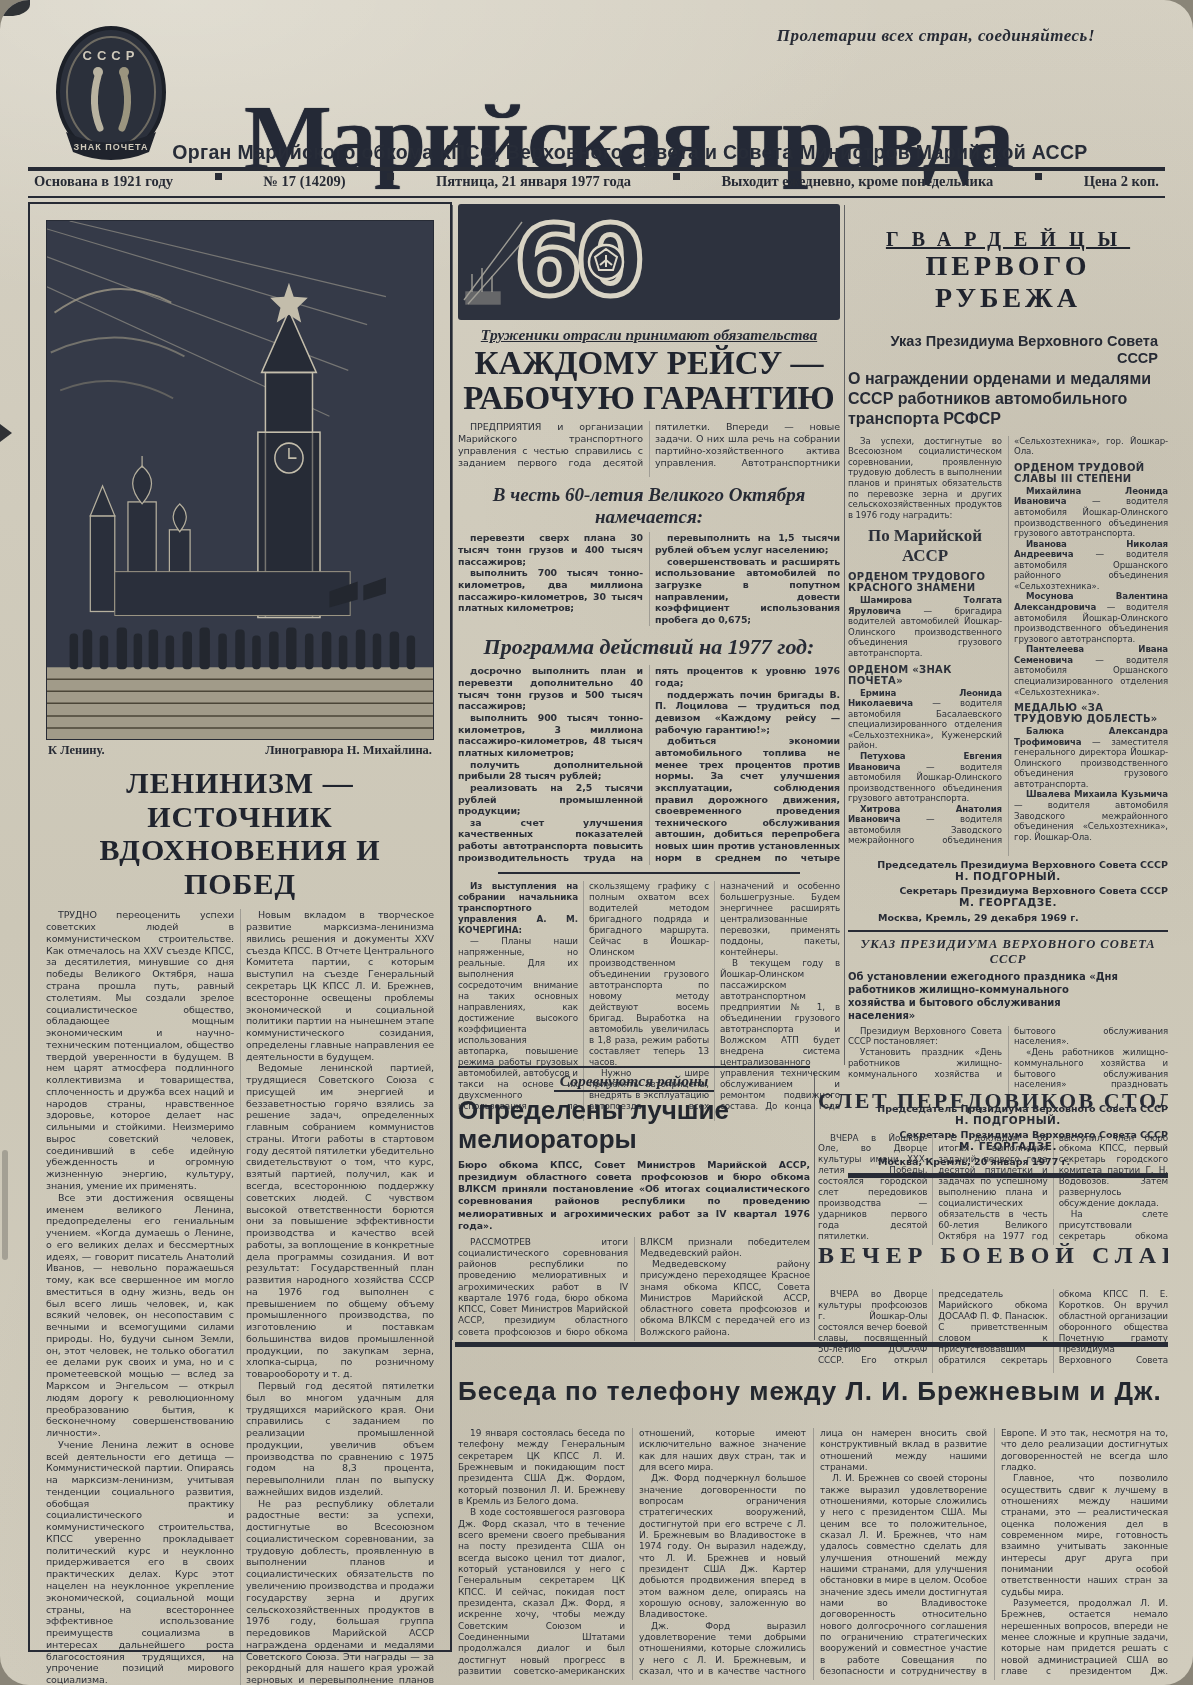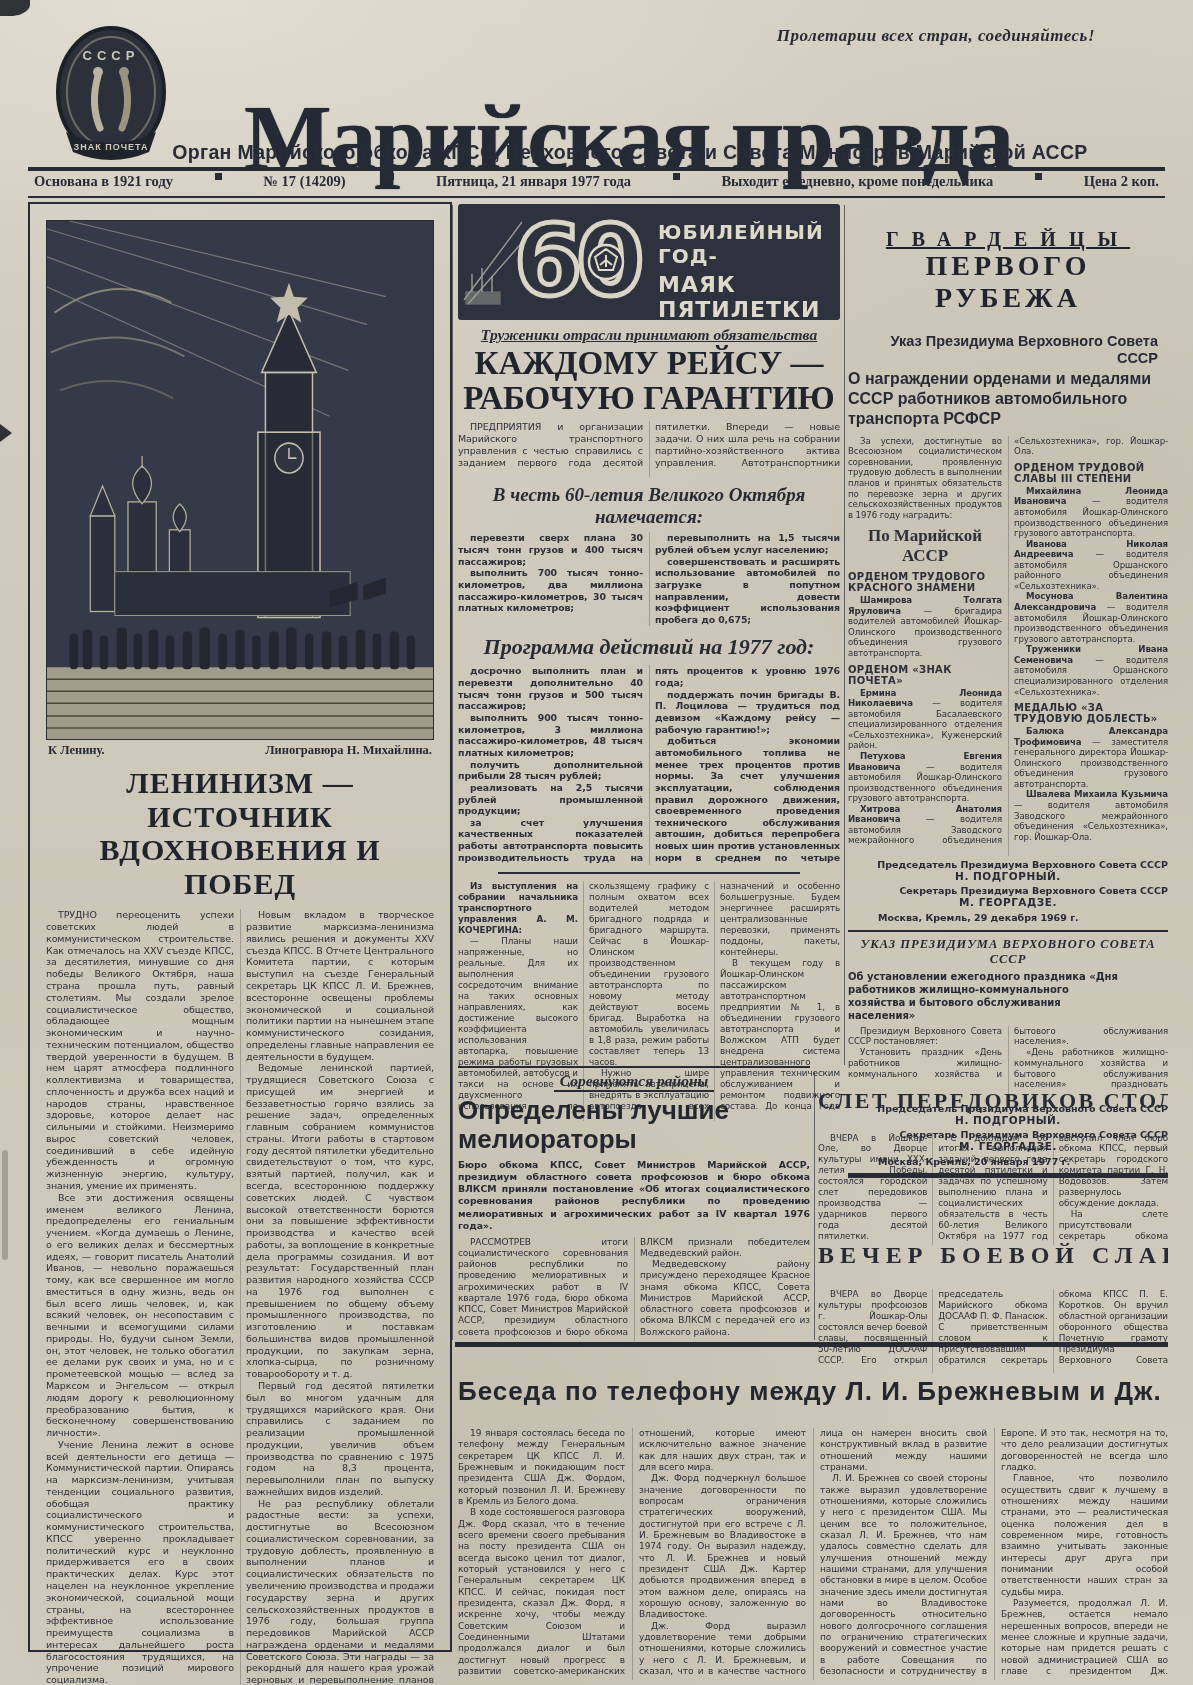--- a/index.html
+++ b/index.html
@@ -2,21 +2,21 @@
 <html lang="ru"><head>
 <meta charset="utf-8">
 <style>
   html,body{margin:0;padding:0;}
   body{background:#8a8578;font-family:"Liberation Serif",serif;}
   .page{position:relative;width:1193px;height:1685px;margin:0 auto;overflow:hidden;color:#272b35;
     background:
       radial-gradient(1200px 500px at 15% 0%, rgba(255,255,250,.28), transparent 60%),
       radial-gradient(900px 700px at 92% 28%, rgba(115,105,85,.10), transparent 70%),
       radial-gradient(750px 900px at 40% 92%, rgba(115,105,85,.13), transparent 70%),
-      linear-gradient(#d5d0c2,#ccc7b7 55%,#d1ccbd);}
+      linear-gradient(#d5d0c2,#ccc7b7 55%,#d1ccbd); border-radius: 29px;}
   .ink{background:#272b35;}
   
   .slogan{position:absolute;top:26px;right:98px;font:italic 700 17px "Liberation Serif",serif;letter-spacing:.5px;}
   .emblem{position:absolute;top:20px;left:50px;width:122px;height:152px;}
   .nameplate{position:absolute;top:30px;left:148px;width:960px;text-align:center;
     font-family:"Liberation Serif",serif;font-weight:900;font-size:93px;line-height:.98;
     color:#242936;letter-spacing:-2px;text-shadow:0 0 1px #242936;white-space:nowrap;}
   .subtitle{position:absolute;top:141px;left:130px;width:1000px;text-align:center;
     font:700 19.5px "Liberation Sans",sans-serif;color:#272c38;letter-spacing:.3px;}
   .ruleA{position:absolute;top:167px;left:28px;width:1137px;height:4px;}
@@ -251,25 +251,20 @@
             <line x1="24" y1="88" x2="24" y2="64"></line>
             <line x1="34" y1="88" x2="34" y2="72"></line>
         </g>
       </svg>
       <div class="banner60">60</div>
       <svg class="qmark" width="42" height="42" viewBox="0 0 42 42">
         <circle cx="21" cy="21" r="17" fill="#2d323e" stroke="#ded9c9" stroke-width="2.5"></circle>
         <path d="M21,8 l11,8 -4,13 h-14 l-4,-13 z" fill="none" stroke="#ded9c9" stroke-width="2"></path>
         <path d="M21,14 v12 M15,24 l6,-5 6,5" fill="none" stroke="#ded9c9" stroke-width="2"></path>
       </svg>
-      <div class="banner-lines">
-        <div class="banner-l1">ЮБИЛЕЙНЫЙ ГОД-</div>
-        <div class="banner-l2">МАЯК ПЯТИЛЕТКИ</div>
-
-      </div>
     </div>
     <div class="kicker">Труженики отрасли принимают обязательства</div>
     <h2 class="transport-head">
       <span>КАЖДОМУ РЕЙСУ —</span><br>
       <span>РАБОЧУЮ ГАРАНТИЮ</span>
     </h2>
     <div class="body cols2 intro-cols">
       <p>ПРЕДПРИЯТИЯ и организации Марийского транспортного управления с честью справились с заданием первого года десятой пятилетки. Впереди — новые задачи. О них шла речь на собрании партийно-хозяйственного актива управления. Автотранспортники включились в соревнование в честь 60-летия Великого Октября и приняли повышенные социалистические обязательства на 1977 год.</p>
     </div>
     <h3 class="sec-head1">В честь 60-летия Великого Октября намечается:</h3>
@@ -314,21 +309,21 @@
       <h5 class="award-title">ОРДЕНОМ ТРУДОВОГО КРАСНОГО ЗНАМЕНИ</h5>
       <p class="entry"><b>Шамирова Толгата Яруловича</b> <span>— бригадира водителей автомобилей Йошкар-Олинского производственного объединения грузового автотранспорта.</span></p>
       <h5 class="award-title">ОРДЕНОМ «ЗНАК ПОЧЕТА»</h5>
       <p class="entry"><b>Ермина Леонида Николаевича</b> <span>— водителя автомобиля Басалаевского специализированного отделения «Сельхозтехника», Куженерский район.</span></p>
       <p class="entry"><b>Петухова Евгения Ивановича</b> <span>— водителя автомобиля Йошкар-Олинского производственного объединения грузового автотранспорта.</span></p>
       <p class="entry"><b>Хитрова Анатолия Ивановича</b> <span>— водителя автомобиля Заводского межрайонного объединения «Сельхозтехника», гор. Йошкар-Ола.</span></p>
       <h5 class="award-title">ОРДЕНОМ ТРУДОВОЙ СЛАВЫ III СТЕПЕНИ</h5>
       <p class="entry"><b>Михайлина Леонида Ивановича</b> <span>— водителя автомобиля Йошкар-Олинского производственного объединения грузового автотранспорта.</span></p>
       <p class="entry"><b>Иванова Николая Андреевича</b> <span>— водителя автомобиля Оршанского районного объединения «Сельхозтехника».</span></p>
       <p class="entry"><b>Мосунова Валентина Александровича</b> <span>— водителя автомобиля Йошкар-Олинского производственного объединения грузового автотранспорта.</span></p>
-      <p class="entry"><b>Труженики Ивана Семеновича</b> <span>— водителя автомобиля Оршанского специализированного отделения «Сельхозтехника».</span></p>
+      <p class="entry"><b>Пантелеева Ивана Семеновича</b> <span>— водителя автомобиля Оршанского специализированного отделения «Сельхозтехника».</span></p>
       <h5 class="award-title">МЕДАЛЬЮ «ЗА ТРУДОВУЮ ДОБЛЕСТЬ»</h5>
       <p class="entry"><b>Балюка Александра Трофимовича</b> <span>— заместителя генерального директора Йошкар-Олинского производственного объединения грузового автотранспорта.</span></p>
       <p class="entry"><b>Швалева Михаила Кузьмича</b> <span>— водителя автомобиля Заводского межрайонного объединения «Сельхозтехника», гор. Йошкар-Ола.</span></p>
 
     </div>
     <div>
       <div class="sig-role">Председатель Президиума Верховного Совета СССР</div>
       <div class="sig-name">Н. ПОДГОРНЫЙ.</div>
       <div class="sig-role">Секретарь Президиума Верховного Совета СССР</div>
       <div class="sig-name">М. ГЕОРГАДЗЕ.</div>

